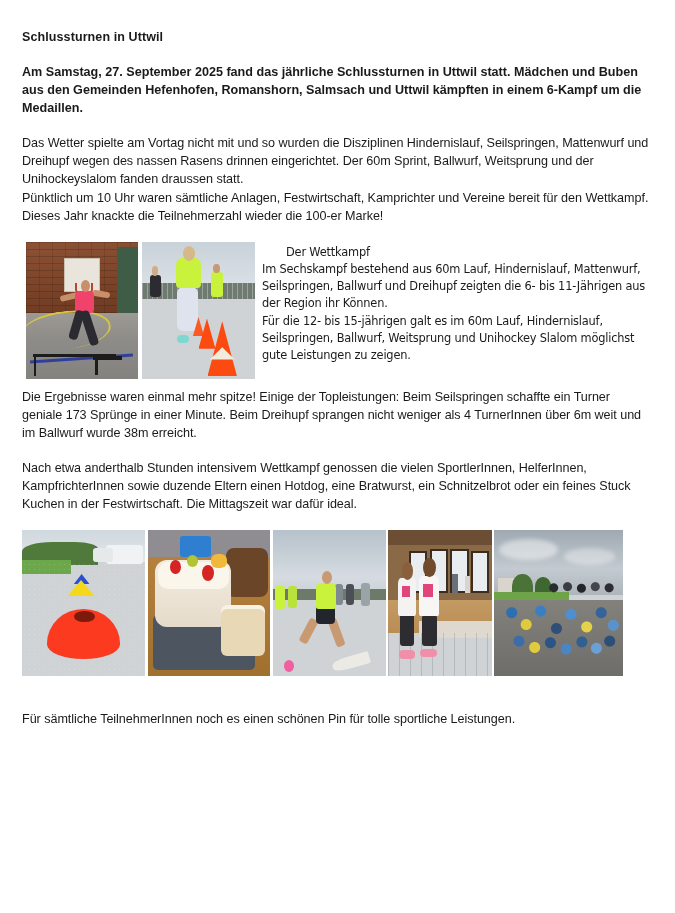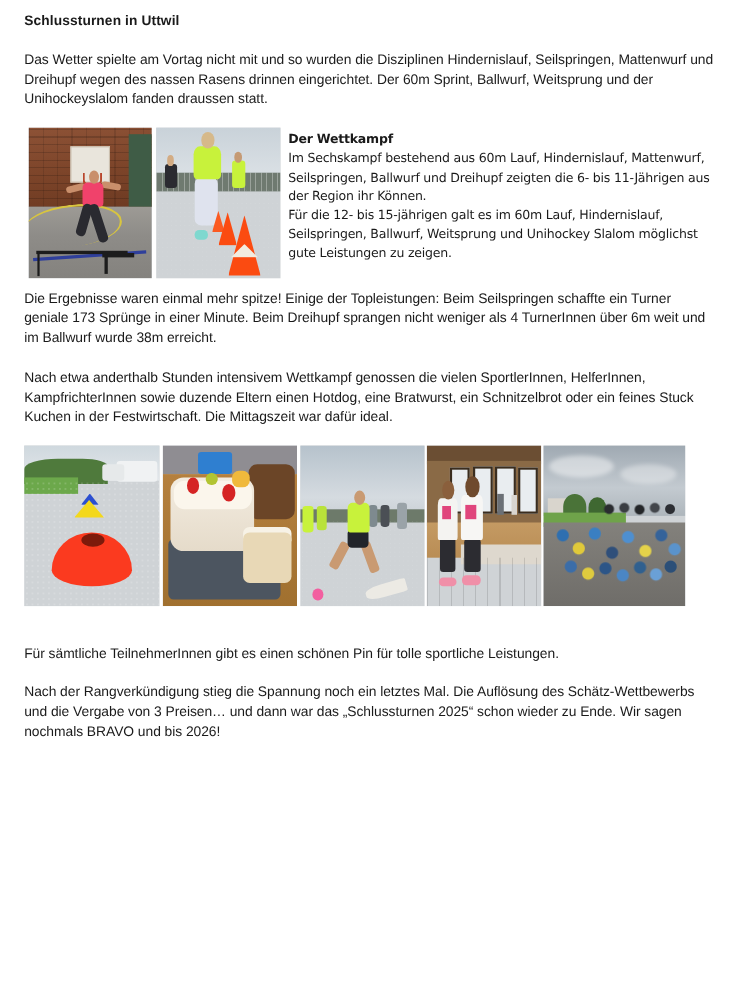--- a/index.html
+++ b/index.html
@@ -20,21 +20,21 @@
     position: absolute;
     left: 0; top: 0;
     width: 675px;
     height: 913px;
     background: #ffffff;
     padding: 0;
   }
   .content {
     position: absolute;
     left: 22px;
-    top: 11px;
+    top: 29px;
     width: 630px;
   }
 
   
   .doc-title {
     font-size: 12.5px;
     font-weight: bold;
     line-height: 17px;
     letter-spacing: 0.1px;
     margin: 0 0 17px 0;
@@ -74,21 +74,22 @@
     left: 240px;
     top: 2px;
     width: 390px;
     font-family: "DejaVu Sans", sans-serif;
     font-size: 11.4px;
     line-height: 17.2px;
     color: #1a1a1a;
     letter-spacing: -0.2px;
   }
   .wettkampf-text .subhead {
-    font-weight: bold;
+    font-weight: normal;
+    margin-left: 24px;
   }
 
   
   .imgstrip {
     position: relative;
     height: 148px;
     margin: 0 0 14px 0;
   }
   .imgstrip .photo {
     position: absolute;
@@ -255,23 +256,25 @@
   }
 </style>
 </head>
 <body>
 
 <div class="page">
   <div class="content">
 
     <div class="doc-title">Schlussturnen in Uttwil</div>
 
+    <p class="para bold">Am Samstag, 27. September 2025 fand das jährliche Schlussturnen in Uttwil statt.  Mädchen und Buben aus den Gemeinden Hefenhofen, Romanshorn, Salmsach und Uttwil kämpften in einem 6-Kampf um die Medaillen.</p>
 
     <p class="para">
       <span>Das Wetter spielte am Vortag nicht mit und so wurden die Disziplinen Hindernislauf, Seilspringen, Mattenwurf und Dreihupf wegen des nassen Rasens drinnen eingerichtet. Der 60m Sprint, Ballwurf, Weitsprung und der Unihockeyslalom fanden draussen statt.</span><br>
+      <span>Pünktlich um 10 Uhr waren sämtliche Anlagen, Festwirtschaft, Kamprichter und Vereine bereit für den Wettkampf. Dieses Jahr knackte die Teilnehmerzahl wieder die 100-er Marke!</span>
     </p>
 
     <div class="imgrow-top">
 
       <div class="photo" style="left:4px; width:112px; height:137px;">
         <div class="ph-inner">
           <div class="layer gym-wall"></div>
           <div class="layer gym-brickA"></div>
           <div class="layer gym-door"></div>
           <div class="layer gym-board"></div>
@@ -417,20 +420,19 @@
           <div class="layer cw-ground"></div>
           <div class="layer cw-adults"></div>
           <div class="layer cw-crowd"></div>
         </div>
       </div>
 
     </div>
 
     <p class="para">
       <br>
-      <span>Für sämtliche TeilnehmerInnen gibt es einen schönen Pin für tolle sportliche Leistungen.</span>
+      <span>Für sämtliche TeilnehmerInnen noch es einen schönen Pin für tolle sportliche Leistungen.</span>
     </p>
 
-    <p class="para">Nach der Rangverkündigung stieg die Spannung noch ein letztes Mal. Die Auflösung des Schätz-Wettbewerbs und die Vergabe von 3 Preisen… und dann war das „Schlussturnen 2025“ schon wieder zu Ende. Wir sagen nochmals BRAVO und bis 2026!</p>
 
 
   </div>
 </div>
 
 </body></html>

